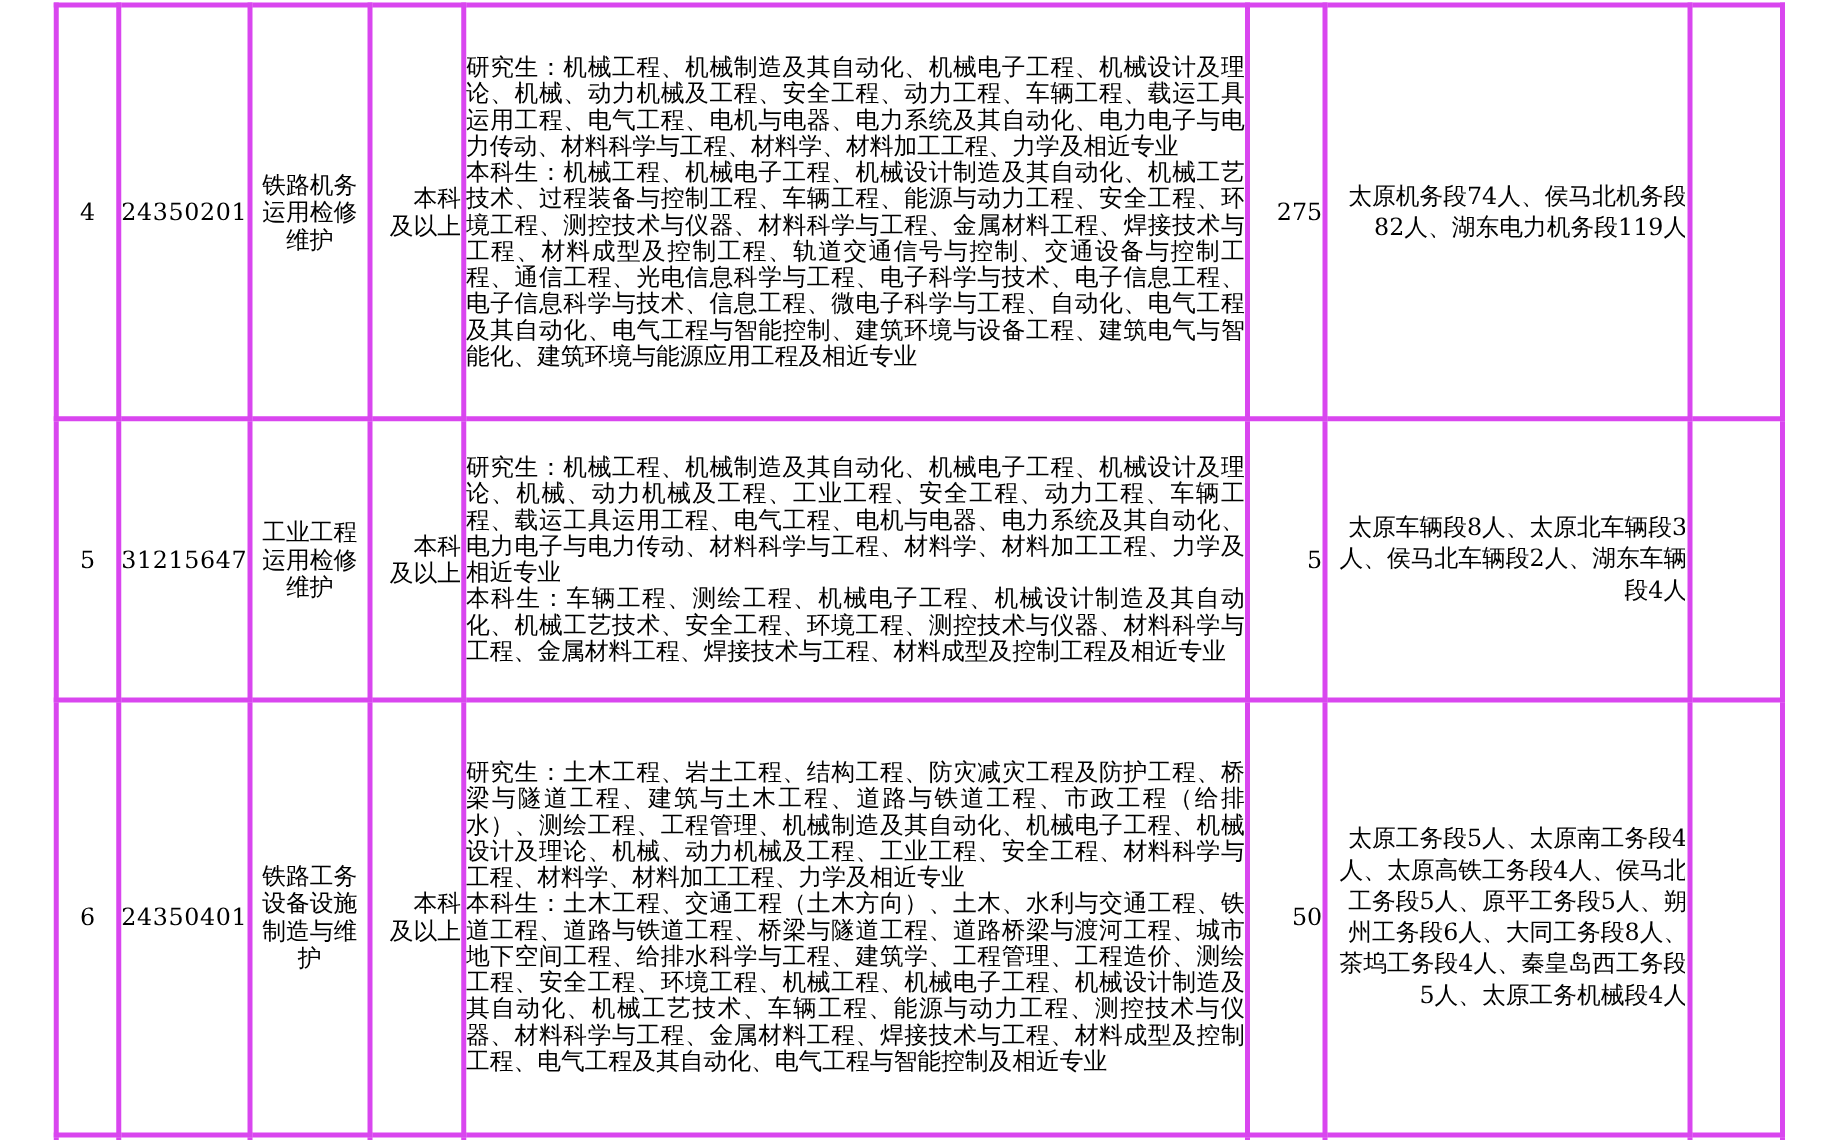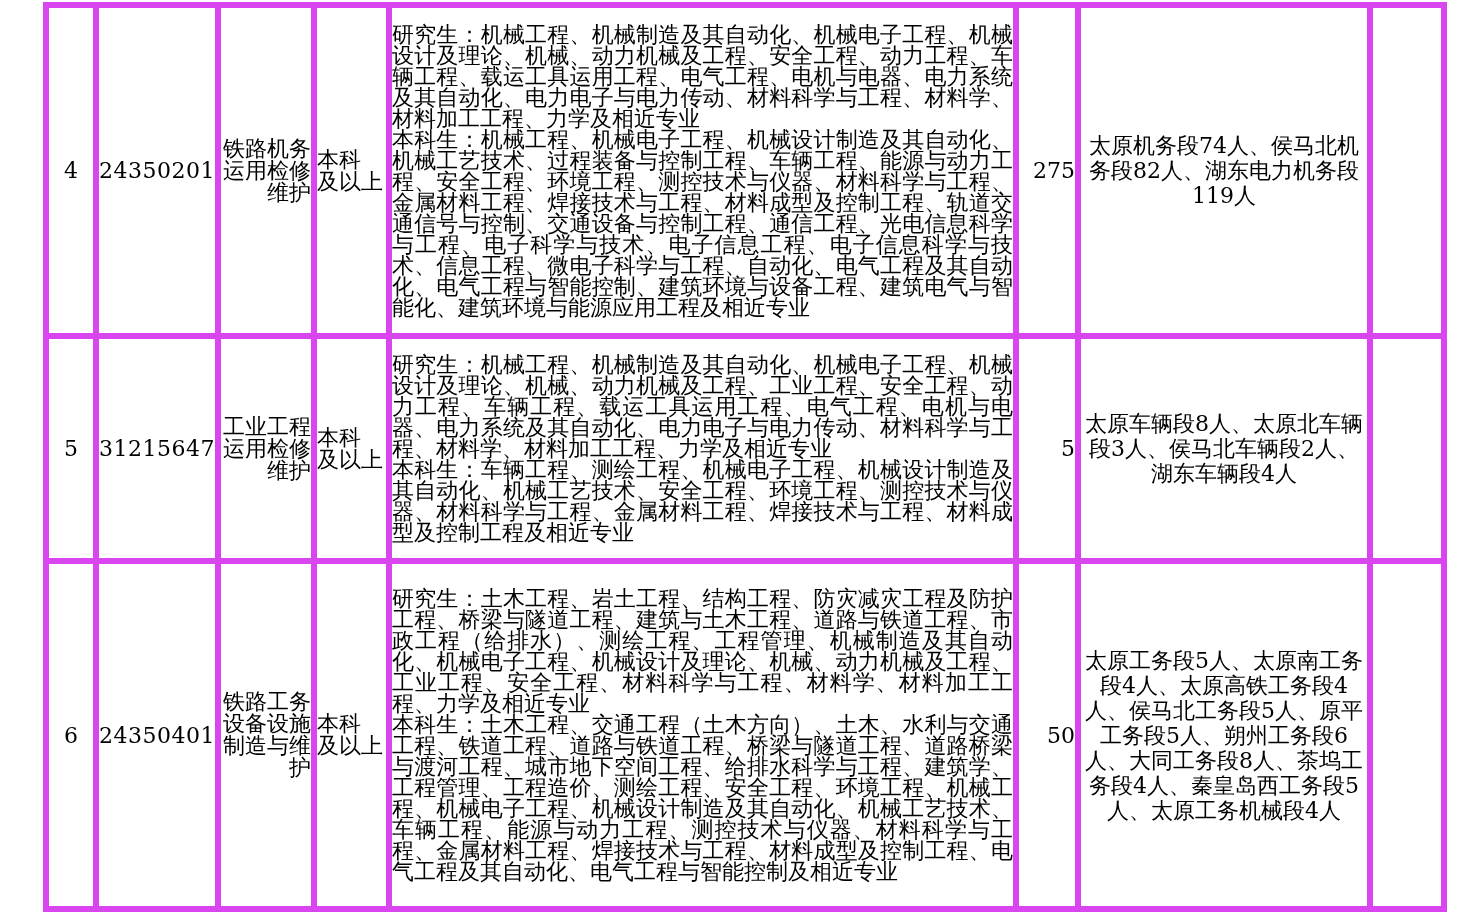--- a/index.html
+++ b/index.html
@@ -7,34 +7,34 @@
     width: 1459px; height: 912px; background: #ffffff;
     font-family: "DejaVu Serif", "Liberation Serif", serif;
     color: #000000; overflow: hidden;
   }
   .page { position: relative; width: 1459px; height: 912px; overflow: hidden; background: #ffffff; }
   table.recruit {
     position: absolute; left: 43px; top: 2px;
     border-collapse: collapse; table-layout: fixed;
   }
   table.recruit td {
-    border: 6px solid #d946ef;
+    border: 4px solid #d946ef;
     vertical-align: middle;
-    font-size: 22px;
+    font-size: 19px;
     overflow: hidden;
     padding: 0;
   }
   .num   { text-align: center; }
   .code  { text-align: right; letter-spacing: 0.5px; }
-  .title { text-align: right; white-space: pre-line; line-height: 22px; padding: 0 8px; }
-  .edu   { text-align: left; white-space: pre-line; line-height: 22px; }
+  .title { text-align: center; white-space: pre-line; line-height: 22px; padding: 0 8px; }
+  .edu   { text-align: right; white-space: pre-line; line-height: 22px; }
   .majors { padding: 0 5px 0 4px; }
   .majors .para { line-height: 21px; text-align: justify; text-justify: inter-ideograph; }
   .count { text-align: right; }
-  .units { text-align: center; line-height: 25px; padding: 2px 10px 2px 7px; border-radius: 13px; }
+  .units { text-align: right; line-height: 25px; padding: 2px 10px 2px 7px; border-radius: 13px; }
   .notes { }
 </style>
 </head>
 <body>
 
 <div class="page">
   <table class="recruit">
     <colgroup>
       <col style="width:50px">
         <col style="width:99px">

